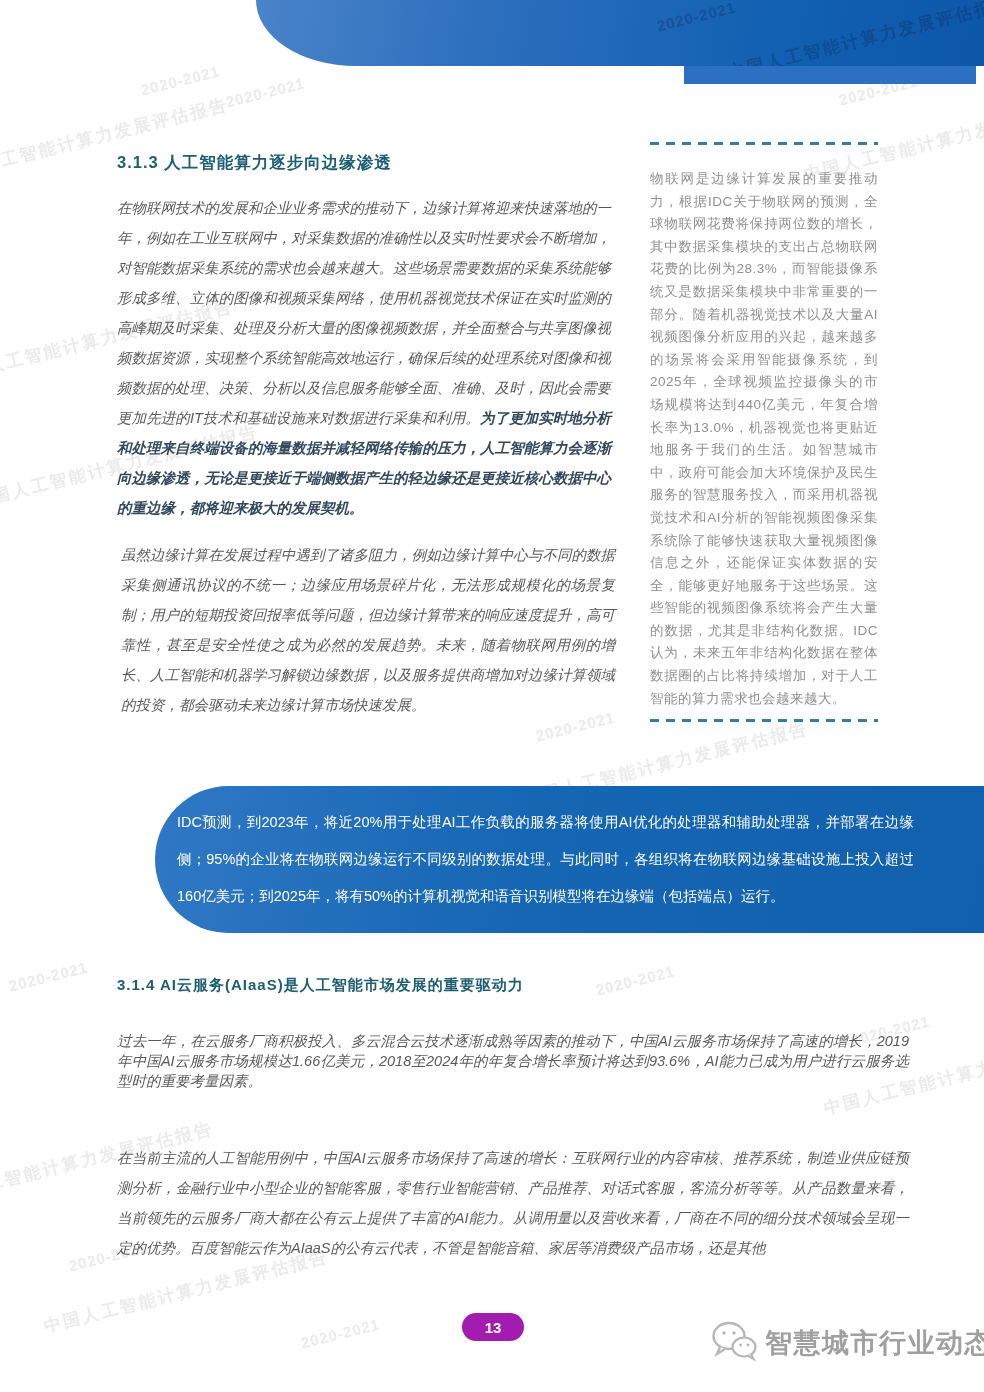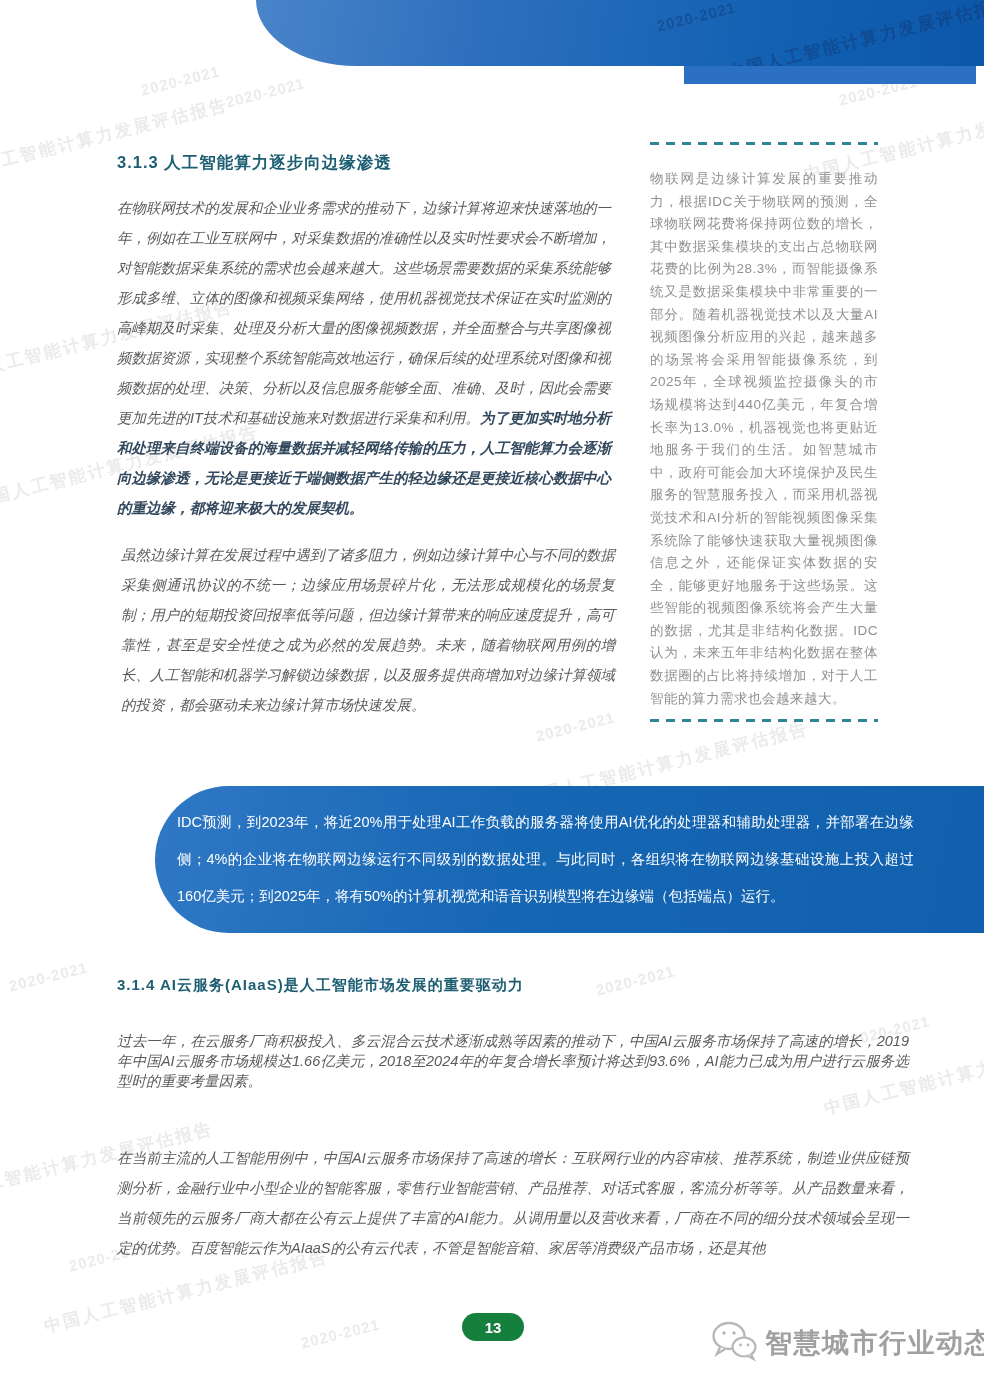--- a/index.html
+++ b/index.html
@@ -52,21 +52,21 @@
   .sidebar p{margin:23px 0 9px;color:#909090;font-size:13.5px;line-height:22.6px;
              letter-spacing:0.5px;text-align:justify;text-justify:inter-character;}
   
   .callout{position:absolute;left:155px;top:786px;width:829px;height:147px;z-index:2;
     border-radius:74px 0 0 74px;display:flex;align-items:center;
     background:linear-gradient(100deg,#3078c5 0%,#1566b3 45%,#1160ae 100%);}
   .callout p{margin:0 70px 0 22px;color:#ffffff;font-size:14.5px;line-height:37px;
              text-align:justify;text-justify:inter-character;}
   
   .page-pill{position:absolute;left:462px;top:1313px;width:62px;height:28px;z-index:2;
-    border-radius:14px;background:#15803d;color:#ffffff;font-size:15px;font-weight:bold;
+    border-radius:14px;background:#a21caf;color:#ffffff;font-size:15px;font-weight:bold;
     display:flex;align-items:center;justify-content:center;}
   .footer-logo{position:absolute;left:710px;top:1320px;z-index:2;
     display:flex;align-items:center;gap:7px;}
   .footer-logo .brand-text{color:#a0a0a0;font-size:27px;font-weight:bold;
     letter-spacing:1.5px;white-space:nowrap;
     text-shadow:0 1px 0 #ffffff;}
 </style>
 </head>
 <body>
 
@@ -104,21 +104,21 @@
 
     <p class="body-p p2">虽然边缘计算在发展过程中遇到了诸多阻力，例如边缘计算中心与不同的数据采集侧通讯协议的不统一；边缘应用场景碎片化，无法形成规模化的场景复制；用户的短期投资回报率低等问题，但边缘计算带来的响应速度提升，高可靠性，甚至是安全性使之成为必然的发展趋势。未来，随着物联网用例的增长、人工智能和机器学习解锁边缘数据，以及服务提供商增加对边缘计算领域的投资，都会驱动未来边缘计算市场快速发展。</p>
 
     <aside class="sidebar">
       <div class="dash-line"></div>
       <p>物联网是边缘计算发展的重要推动力，根据IDC关于物联网的预测，全球物联网花费将保持两位数的增长，其中数据采集模块的支出占总物联网花费的比例为28.3%，而智能摄像系统又是数据采集模块中非常重要的一部分。随着机器视觉技术以及大量AI视频图像分析应用的兴起，越来越多的场景将会采用智能摄像系统，到2025年，全球视频监控摄像头的市场规模将达到440亿美元，年复合增长率为13.0%，机器视觉也将更贴近地服务于我们的生活。如智慧城市中，政府可能会加大环境保护及民生服务的智慧服务投入，而采用机器视觉技术和AI分析的智能视频图像采集系统除了能够快速获取大量视频图像信息之外，还能保证实体数据的安全，能够更好地服务于这些场景。这些智能的视频图像系统将会产生大量的数据，尤其是非结构化数据。IDC认为，未来五年非结构化数据在整体数据圈的占比将持续增加，对于人工智能的算力需求也会越来越大。</p>
       <div class="dash-line"></div>
     </aside>
 
     <div class="callout">
-      <p>IDC预测，到2023年，将近20%用于处理AI工作负载的服务器将使用AI优化的处理器和辅助处理器，并部署在边缘侧；4%的企业将在物联网边缘运行不同级别的数据处理。与此同时，各组织将在物联网边缘基础设施上投入超过160亿美元；到2025年，将有50%的计算机视觉和语音识别模型将在边缘端（包括端点）运行。</p>
+      <p>IDC预测，到2023年，将近20%用于处理AI工作负载的服务器将使用AI优化的处理器和辅助处理器，并部署在边缘侧；95%的企业将在物联网边缘运行不同级别的数据处理。与此同时，各组织将在物联网边缘基础设施上投入超过160亿美元；到2025年，将有50%的计算机视觉和语音识别模型将在边缘端（包括端点）运行。</p>
     </div>
 
     <h3 class="sec-heading h314">3.1.4 AI云服务(AIaaS)是人工智能市场发展的重要驱动力</h3>
 
     <p class="body-p p3">过去一年，在云服务厂商积极投入、多云混合云技术逐渐成熟等因素的推动下，中国AI云服务市场保持了高速的增长，2019年中国AI云服务市场规模达1.66亿美元，2018至2024年的年复合增长率预计将达到93.6%，AI能力已成为用户进行云服务选型时的重要考量因素。</p>
 
     <p class="body-p p4">在当前主流的人工智能用例中，中国AI云服务市场保持了高速的增长：互联网行业的内容审核、推荐系统，制造业供应链预测分析，金融行业中小型企业的智能客服，零售行业智能营销、产品推荐、对话式客服，客流分析等等。从产品数量来看，当前领先的云服务厂商大都在公有云上提供了丰富的AI能力。从调用量以及营收来看，厂商在不同的细分技术领域会呈现一定的优势。百度智能云作为AIaaS的公有云代表，不管是智能音箱、家居等消费级产品市场，还是其他</p>
 
     <div class="page-pill">13</div>
 

